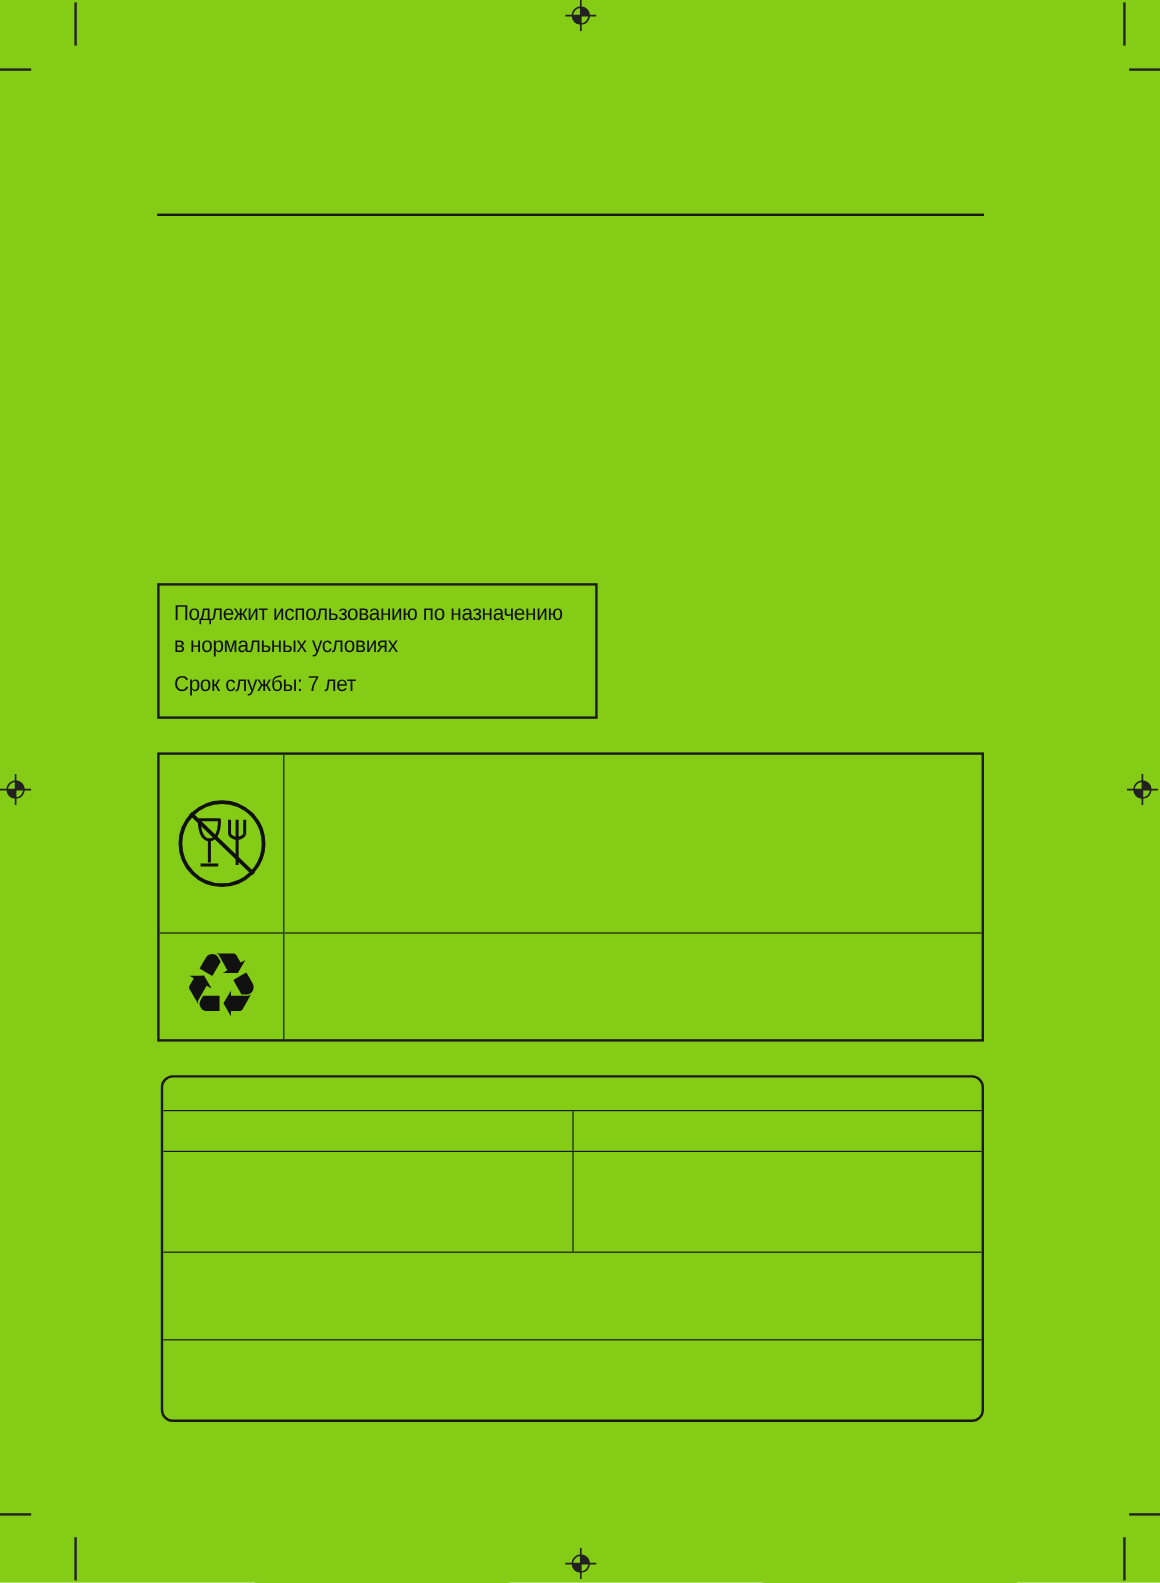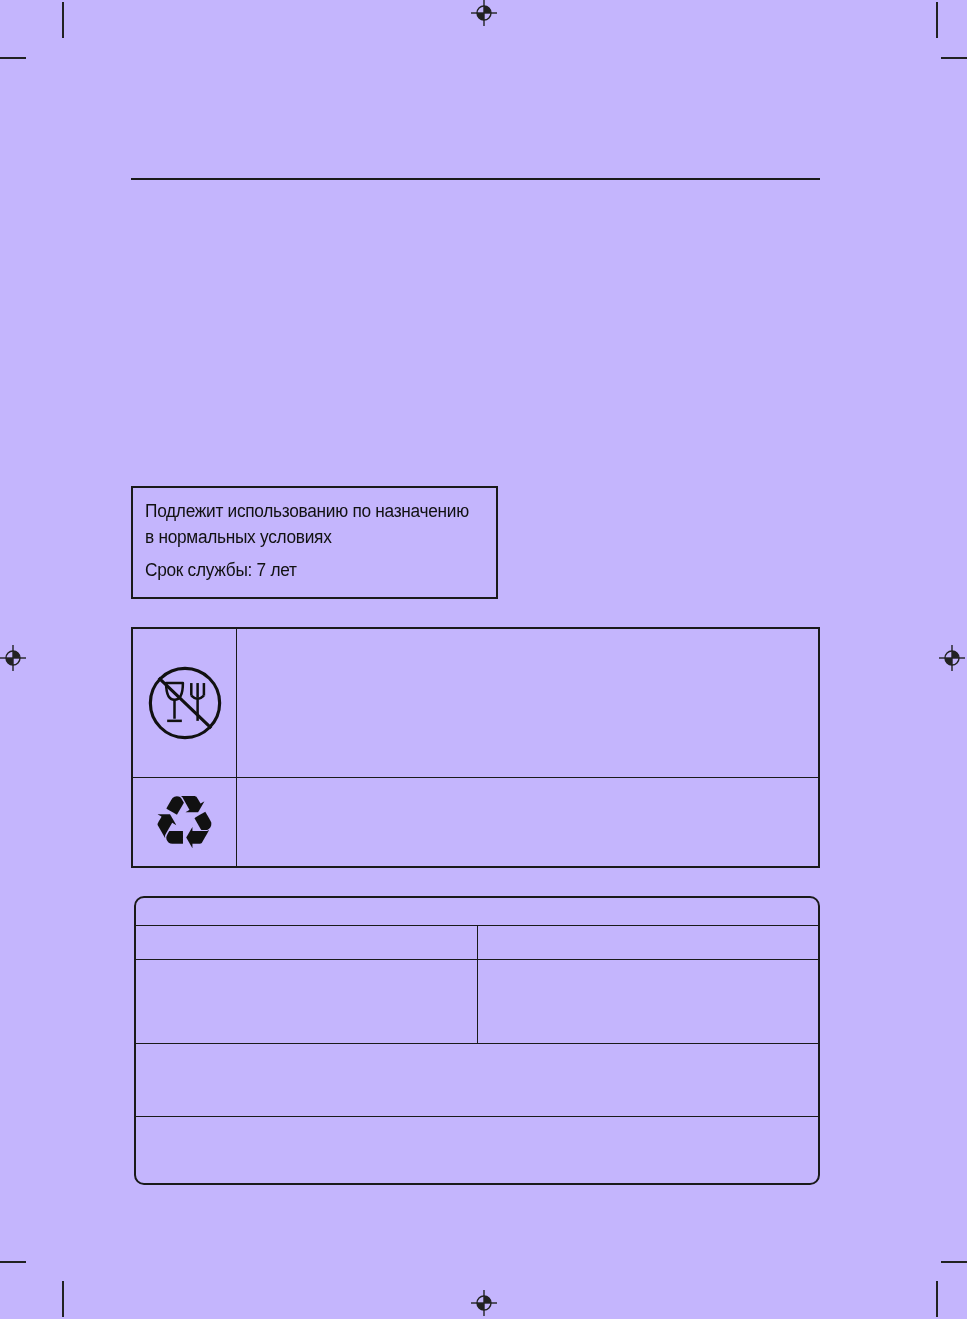--- a/index.html
+++ b/index.html
@@ -1,19 +1,19 @@
 <!DOCTYPE html>
 <html><head>
 <meta charset="utf-8">
 <style>
   html,body{margin:0;padding:0;background:#ffffff;}
   .page{
     position:relative;
     width:967px;height:1319px;
-    background:#c4b5fd;
+    background:#84cc16;
     font-family:"Liberation Sans", sans-serif;
     color:#111;
     overflow:hidden;
   }
   
   .regmark{position:absolute;width:26px;height:26px;}
   .tick{position:absolute;background:#222;}
   .tick.v{width:1.5px;height:36px;}
   .tick.h{width:26px;height:1.5px;}
   

